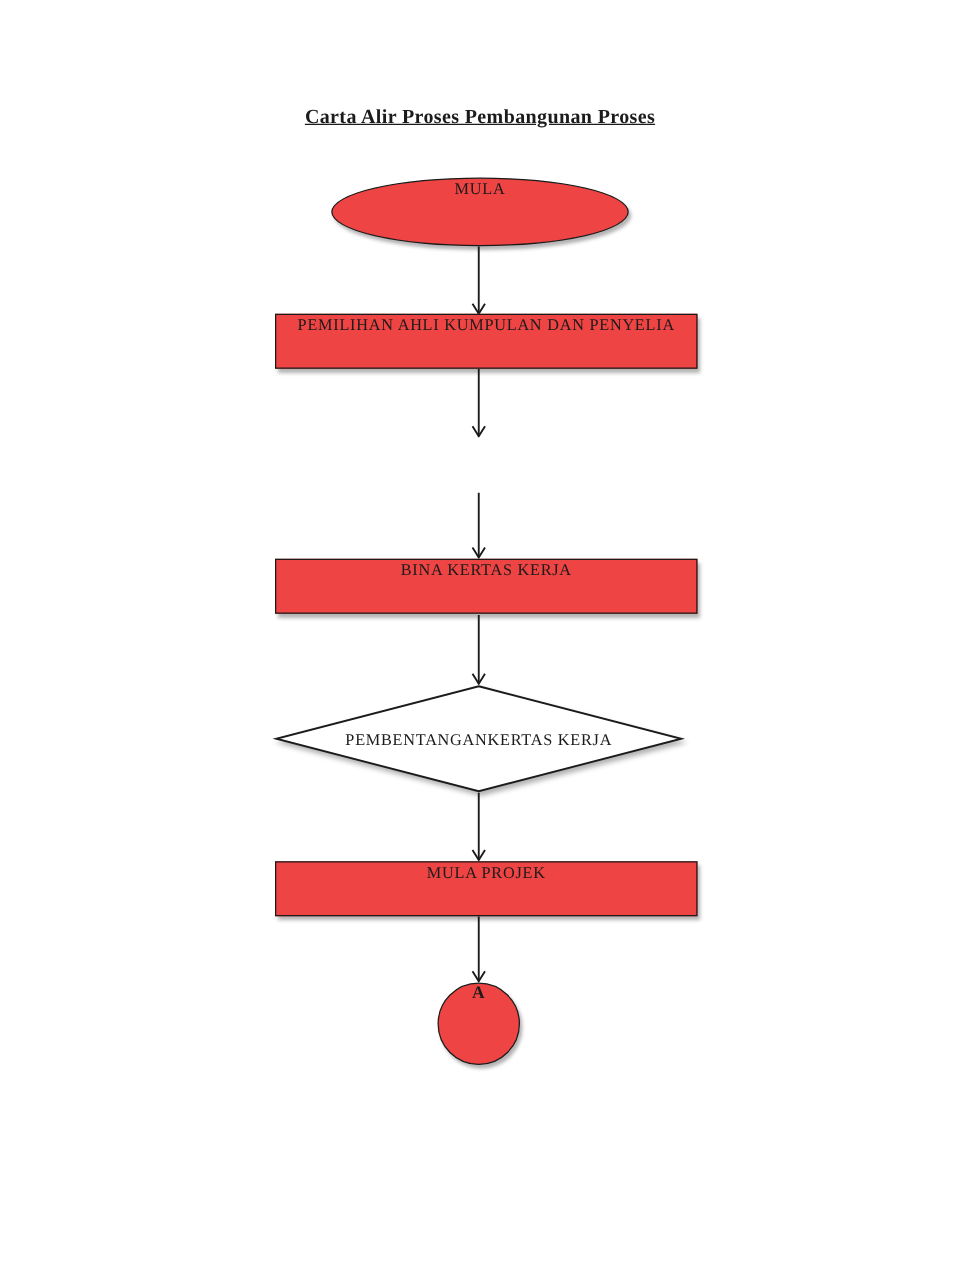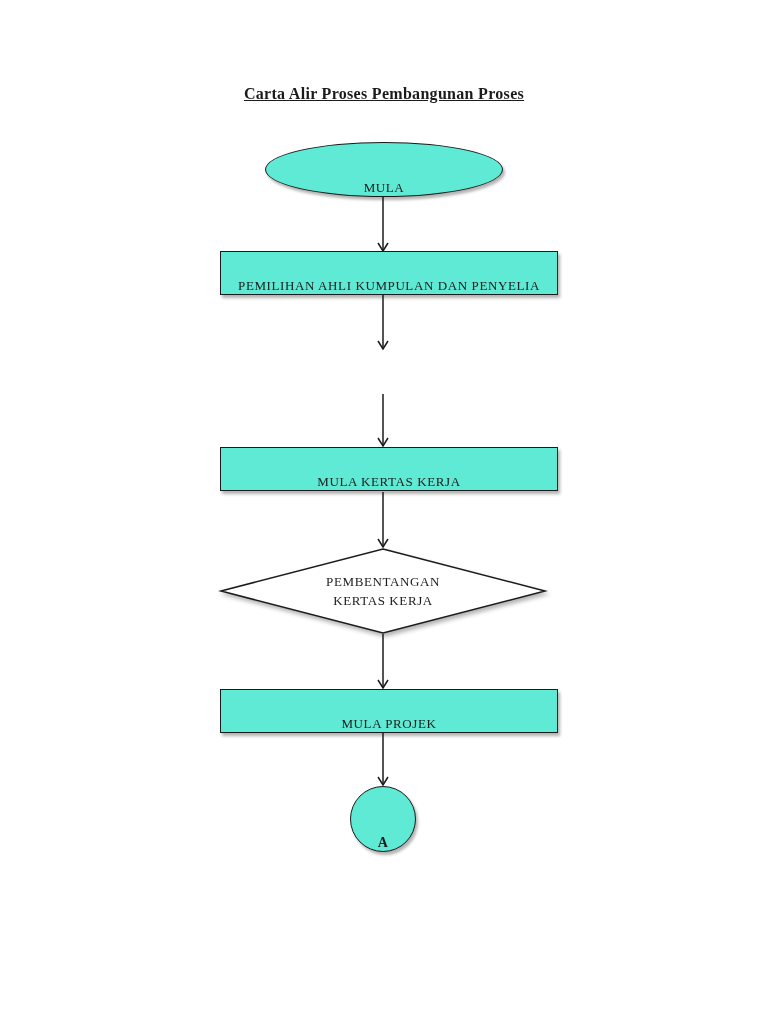--- a/index.html
+++ b/index.html
@@ -25,23 +25,23 @@
     text-align: center;
     font-size: 16px;
     font-weight: bold;
     text-decoration: underline;
     letter-spacing: 0.3px;
     color: #1b1b1b;
   }
   .node {
     position: absolute;
     display: flex;
-    align-items: flex-end;
+    align-items: flex-start;
     justify-content: center;
-    background: #5eead4;
+    background: #ef4444;
     border: 1.5px solid #1b1b1b;
     box-sizing: border-box;
     font-size: 13px;
     letter-spacing: 0.6px;
     text-align: center;
     box-shadow: 2px 3px 3px rgba(0,0,0,0.30);
   }
   .ellipse {
     left: 265px;
     top: 142px;
@@ -89,21 +89,20 @@
   .shadowed {
     filter: drop-shadow(2px 3px 2px rgba(0,0,0,0.30));
   }
   .diamond-label {
     position: absolute;
     left: 0;
     top: 0;
     width: 100%;
     height: 100%;
     display: flex;
-    flex-direction: column;
     align-items: center;
     justify-content: center;
     font-size: 13px;
     letter-spacing: 0.6px;
     line-height: 19px;
   }
   .arrow {
     position: absolute;
     left: 375px;
     width: 16px;
@@ -139,21 +138,21 @@
     <polyline points="3,46 8,54 13,46"></polyline>
   </svg>
 
 
   <svg class="arrow" style="top:394px" width="16" height="53" viewBox="0 0 16 53">
     <line x1="8" y1="0" x2="8" y2="52"></line>
     <polyline points="3,44 8,52 13,44"></polyline>
   </svg>
 
   <div class="node rect rect-3">
-    <span>MULA KERTAS KERJA</span>
+    <span>BINA KERTAS KERJA</span>
   </div>
 
   <svg class="arrow" style="top:492px" width="16" height="56" viewBox="0 0 16 56">
     <line x1="8" y1="0" x2="8" y2="55"></line>
     <polyline points="3,47 8,55 13,47"></polyline>
   </svg>
 
   <div class="diamond-wrap">
     <svg class="shadowed" width="326" height="86" viewBox="0 0 326 86">
       <polygon class="diamond-shape" points="163,1 325,43 163,85 1,43"></polygon>

